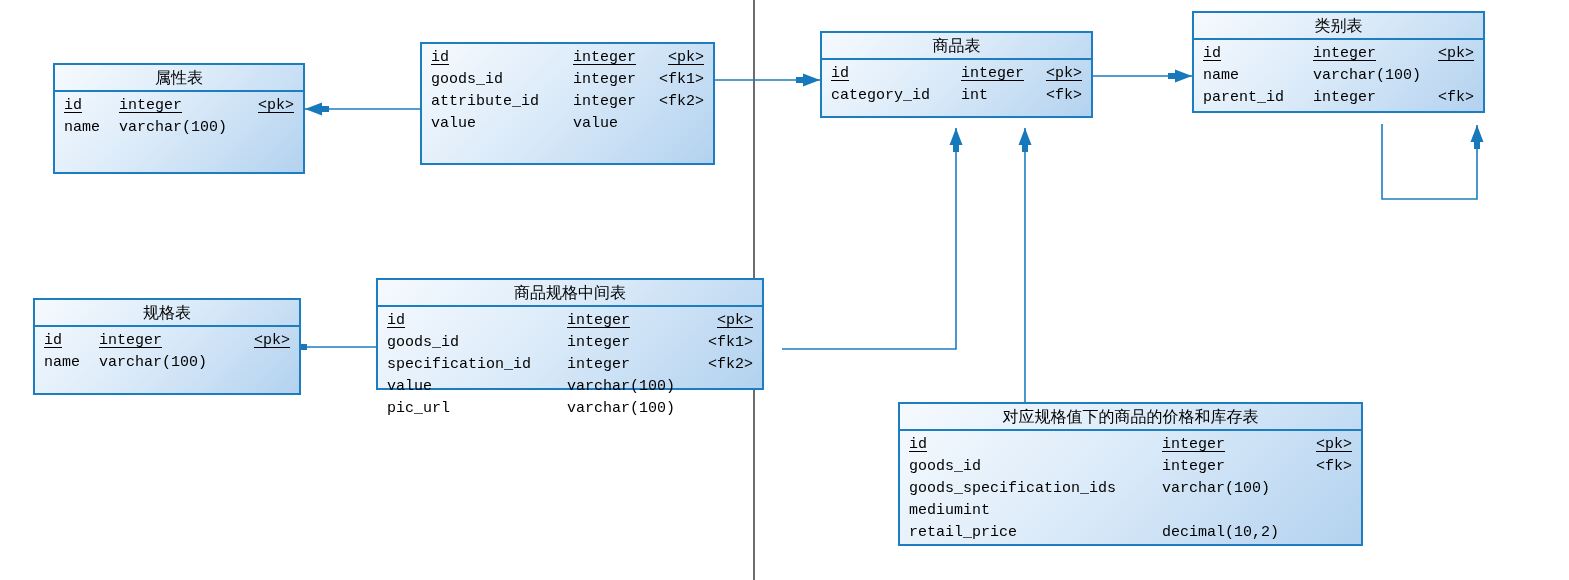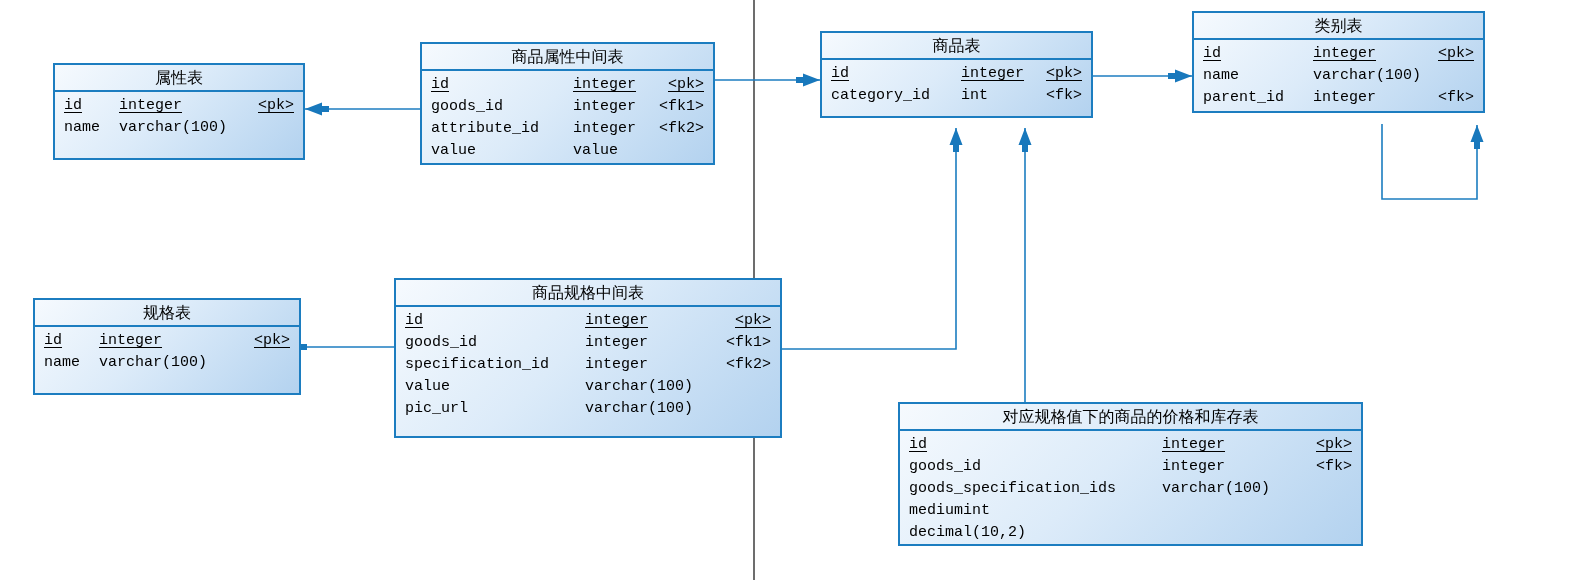--- a/index.html
+++ b/index.html
@@ -65,39 +65,38 @@
       <line x1="420" y1="109" x2="305" y2="109" marker-end="url(#arr)"></line>
       <line x1="714" y1="80" x2="820" y2="80" marker-end="url(#arr)"></line>
       <line x1="1093" y1="76" x2="1192" y2="76" marker-end="url(#arr)"></line>
       <polyline points="1382,124 1382,199 1477,199 1477,125" marker-end="url(#arr)"></polyline>
       <line x1="394" y1="347" x2="283" y2="347" marker-end="url(#arr)"></line>
       <polyline points="782,349 956,349 956,128" marker-end="url(#arr)"></polyline>
       <line x1="1025" y1="402" x2="1025" y2="128" marker-end="url(#arr)"></line>
     </g>
   </svg>
 
-  <div class="tbl" style="left:53px; top:63px; width:252px; height:97px; --c1:55px">
+  <div class="tbl" style="left:53px; top:63px; width:252px; height:111px; --c1:55px">
     <div class="tbl-title">属性表</div>
     <div class="tbl-rows">
 
     <div class="row pk">
           <span class="cell c-name">id</span>
           <span class="cell c-type">integer</span>
           <span class="cell c-key">&lt;pk&gt;</span>
         </div>
         <div class="row">
           <span class="cell c-name">name</span>
           <span class="cell c-type">varchar(100)</span>
           <span class="cell c-key"></span>
         </div>
       </div>
   </div>
 
   <div class="tbl" style="left:420px; top:42px; width:295px; height:123px; --c1:142px">
-    <div class="tbl-title">商品属性中间表</div>
     <div class="tbl-rows">
 
     <div class="row pk">
           <span class="cell c-name">id</span>
           <span class="cell c-type">integer</span>
           <span class="cell c-key">&lt;pk&gt;</span>
         </div>
         <div class="row">
           <span class="cell c-name">goods_id</span>
           <span class="cell c-type">integer</span>
@@ -165,21 +164,21 @@
           <span class="cell c-key">&lt;pk&gt;</span>
         </div>
         <div class="row">
           <span class="cell c-name">name</span>
           <span class="cell c-type">varchar(100)</span>
           <span class="cell c-key"></span>
         </div>
       </div>
   </div>
 
-  <div class="tbl" style="left:394px; top:278px; width:388px; height:160px; --c1:180px">
+  <div class="tbl" style="left:376px; top:278px; width:388px; height:112px; --c1:180px">
     <div class="tbl-title">商品规格中间表</div>
     <div class="tbl-rows">
 
     <div class="row pk">
           <span class="cell c-name">id</span>
           <span class="cell c-type">integer</span>
           <span class="cell c-key">&lt;pk&gt;</span>
         </div>
         <div class="row">
           <span class="cell c-name">goods_id</span>
@@ -221,19 +220,20 @@
         <div class="row">
           <span class="cell c-name">goods_specification_ids</span>
           <span class="cell c-type">varchar(100)</span>
           <span class="cell c-key"></span>
         </div>
         <div class="row">
           <span class="cell c-type">mediumint</span>
           <span class="cell c-key"></span>
         </div>
         <div class="row">
+          <span class="cell c-name">retail_price</span>
           <span class="cell c-type">decimal(10,2)</span>
           <span class="cell c-key"></span>
         </div>
       </div>
   </div>
 
 </div>
 
 </body></html>

